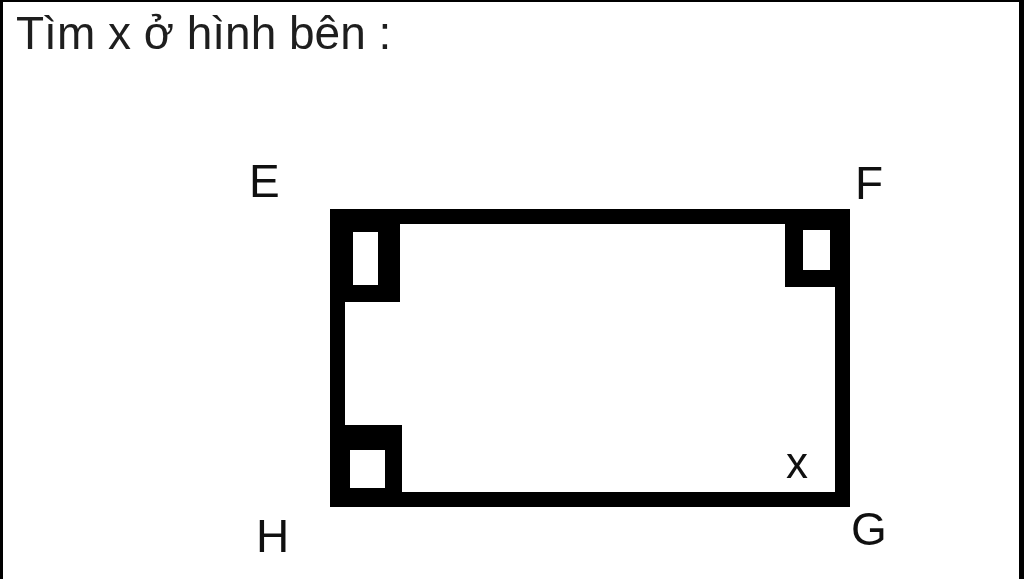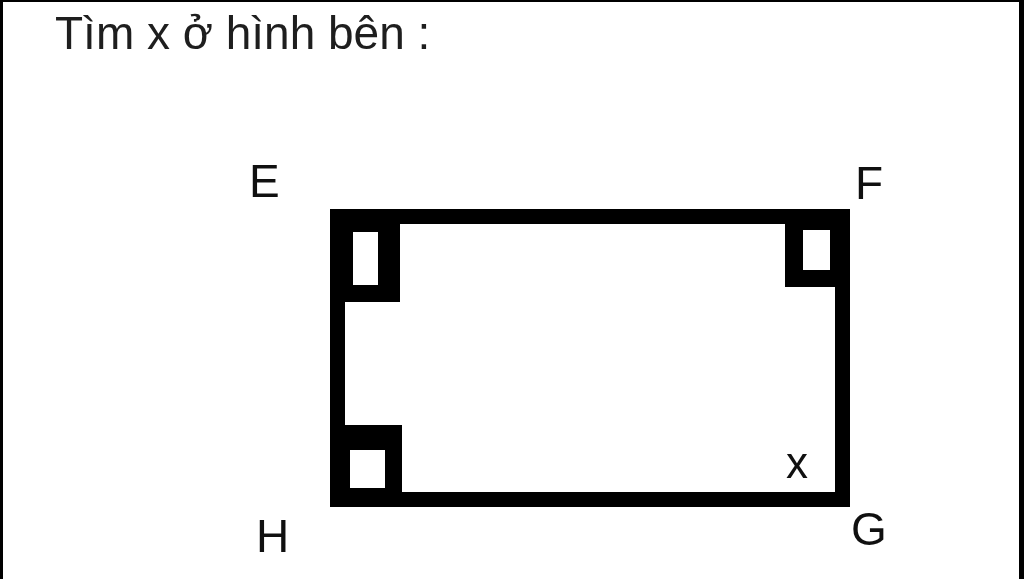--- a/index.html
+++ b/index.html
@@ -16,21 +16,20 @@
   .edge-left   { left: 0; top: 0; width: 3px; height: 579px; }
   .edge-right  { left: 1019px; top: 0; width: 5px; height: 579px; }
 
   .title {
     position: absolute;
     left: 16px; top: 7px;
     font-size: 46px;
     line-height: 1.15;
     color: #1e1e1e;
     white-space: nowrap;
-    margin-left: 39px;
   }
 
   .rect-outline {
     position: absolute;
     left: 330px; top: 209px;
     width: 520px; height: 298px;
     box-sizing: border-box;
     border: 15px solid #000000;
     background: transparent;
   }

